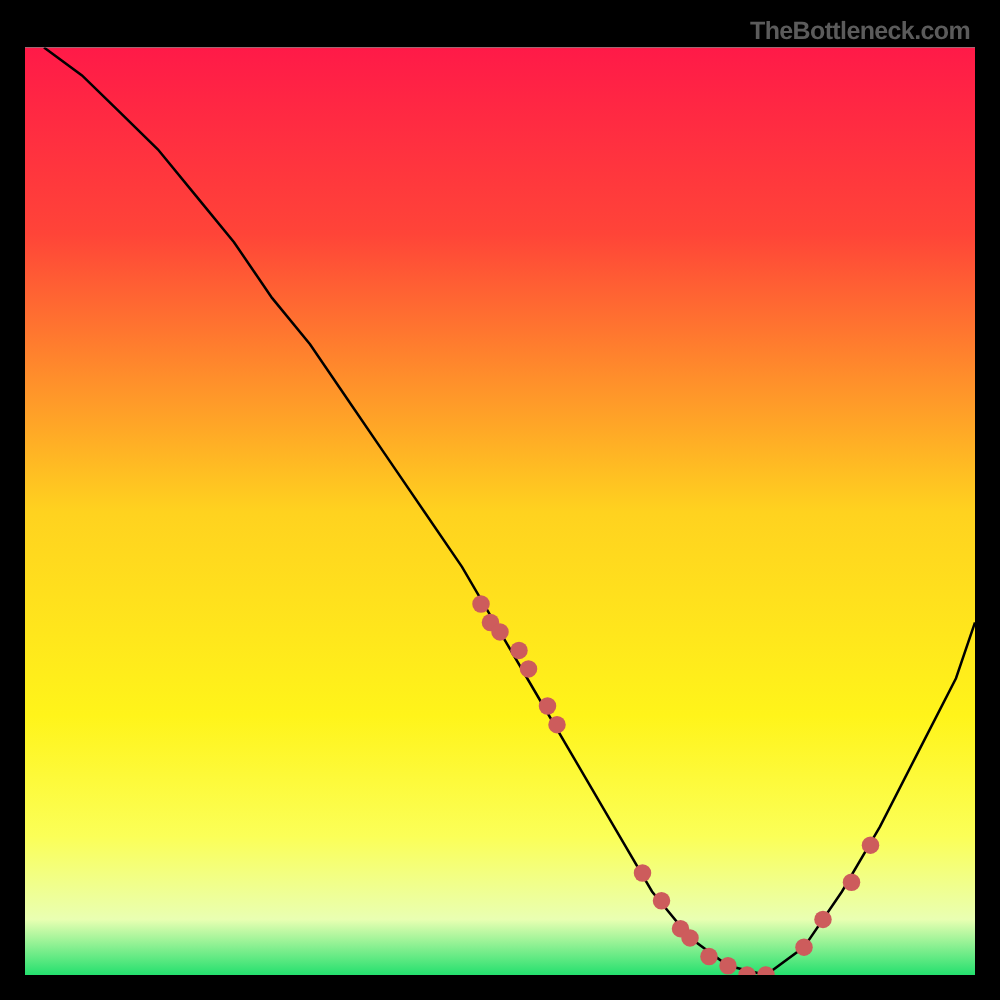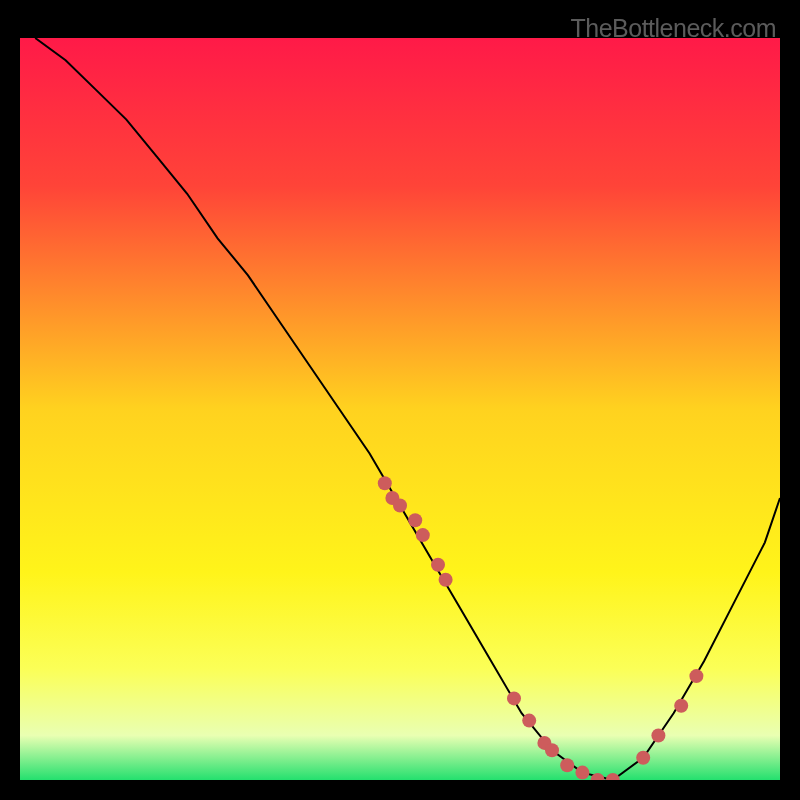--- a/index.html
+++ b/index.html
@@ -25,22 +25,22 @@
     left: 0;
     top: 0;
     width: 760px;
     height: 742px;
   }
   .watermark {
     position: absolute;
     top: 14px;
     right: 24px;
     color: #5b5b5b;
-    font-size: 25px;
-    font-weight: 400;
+    font-size: 20px;
+    font-weight: 700;
     letter-spacing: -0.5px;
   }
   svg { display: block; }
 </style>
 </head>
 <body>
 
 <div class="watermark">TheBottleneck.com</div>
 
 <div class="frame">

